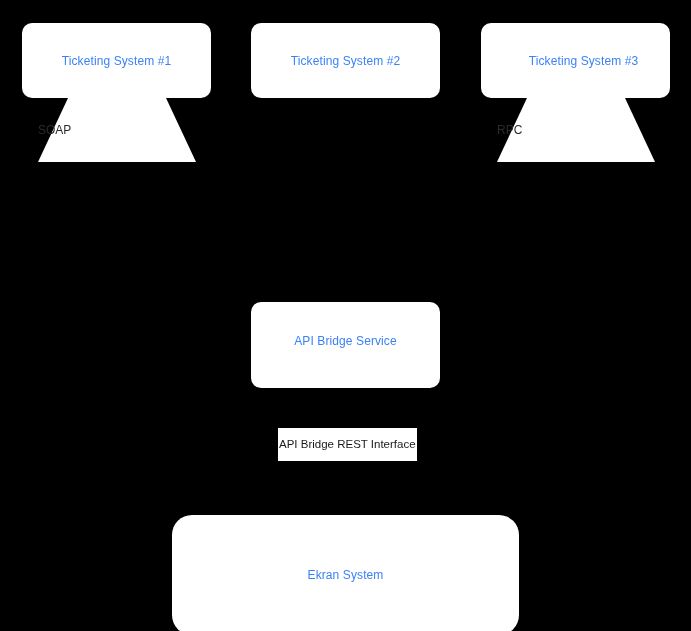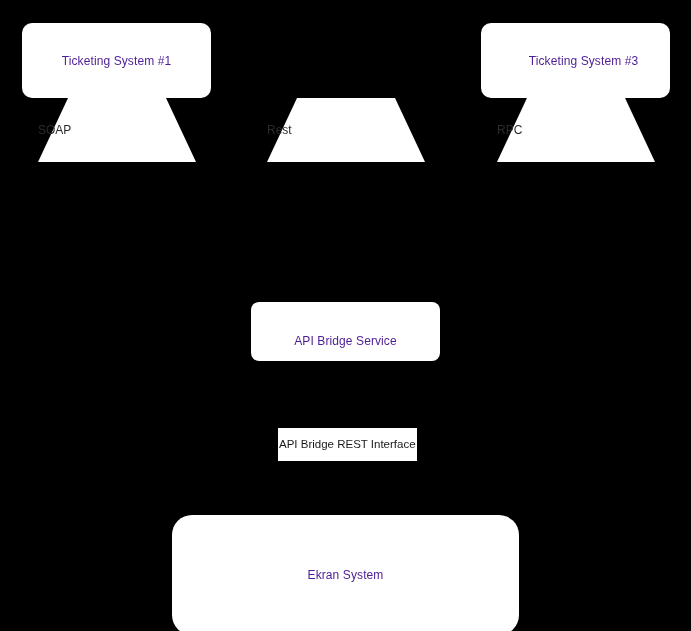--- a/index.html
+++ b/index.html
@@ -26,21 +26,21 @@
   }
   .big-rounded-box {
     border-radius: 20px;
     margin-top: 24px;
   }
   .node-label {
     position: absolute;
     left: 0;
     right: 0;
     text-align: center;
-    color: #4c1d95;
+    color: #3b82f6;
     font-size: 12px;
     line-height: 14px;
     white-space: nowrap;
     letter-spacing: 0.1px;
   }
   .trapezoid-wrap {
     position: absolute;
     width: 158px;
     height: 64px;
   }
@@ -79,40 +79,37 @@
     <div class="node-label" style="top:31px;">Ticketing System #1</div>
   </div>
 
   <div class="trapezoid-wrap" style="left:38px; top:98px;">
     <svg viewBox="0 0 158 64" preserveAspectRatio="none">
       <polygon points="30,0 128,0 158,64 0,64" fill="#ffffff"></polygon>
     </svg>
     <div class="trapezoid-label">SOAP</div>
   </div>
 
+  <div class="node rounded-box" style="left:251px; top:23px; width:189px; height:75px;">
+    <div class="node-label" style="top:31px;">Ticketing System #2</div>
+  </div>
 
-  <div class="trapezoid-wrap" style="left:267px; top:98px;">
-    <svg viewBox="0 0 158 64" preserveAspectRatio="none">
-      <polygon points="30,0 128,0 158,64 0,64" fill="#ffffff"></polygon>
-    </svg>
-    <div class="trapezoid-label">Rest</div>
-  </div>
 
   <div class="node rounded-box" style="left:481px; top:23px; width:189px; height:75px;">
     <div class="node-label" style="top:31px;padding-left:16px;">Ticketing System #3</div>
   </div>
 
   <div class="trapezoid-wrap" style="left:497px; top:98px;">
     <svg viewBox="0 0 158 64" preserveAspectRatio="none">
       <polygon points="30,0 128,0 158,64 0,64" fill="#ffffff"></polygon>
     </svg>
     <div class="trapezoid-label">RPC</div>
   </div>
 
-  <div class="node rounded-box" style="left:251px; top:302px; width:189px; height:59px;border-radius:8px;">
+  <div class="node rounded-box" style="left:251px; top:302px; width:189px; height:86px;">
     <div class="node-label" style="top:32px;">API Bridge Service</div>
   </div>
 
   <div class="edge-label" style="left:278px; top:428px;">API Bridge REST Interface</div>
 
   <div class="node big-rounded-box" style="left:172px; top:491px; width:347px; height:120px;">
     <div class="node-label" style="top:53px;">Ekran System</div>
   </div>
 
 </div>

